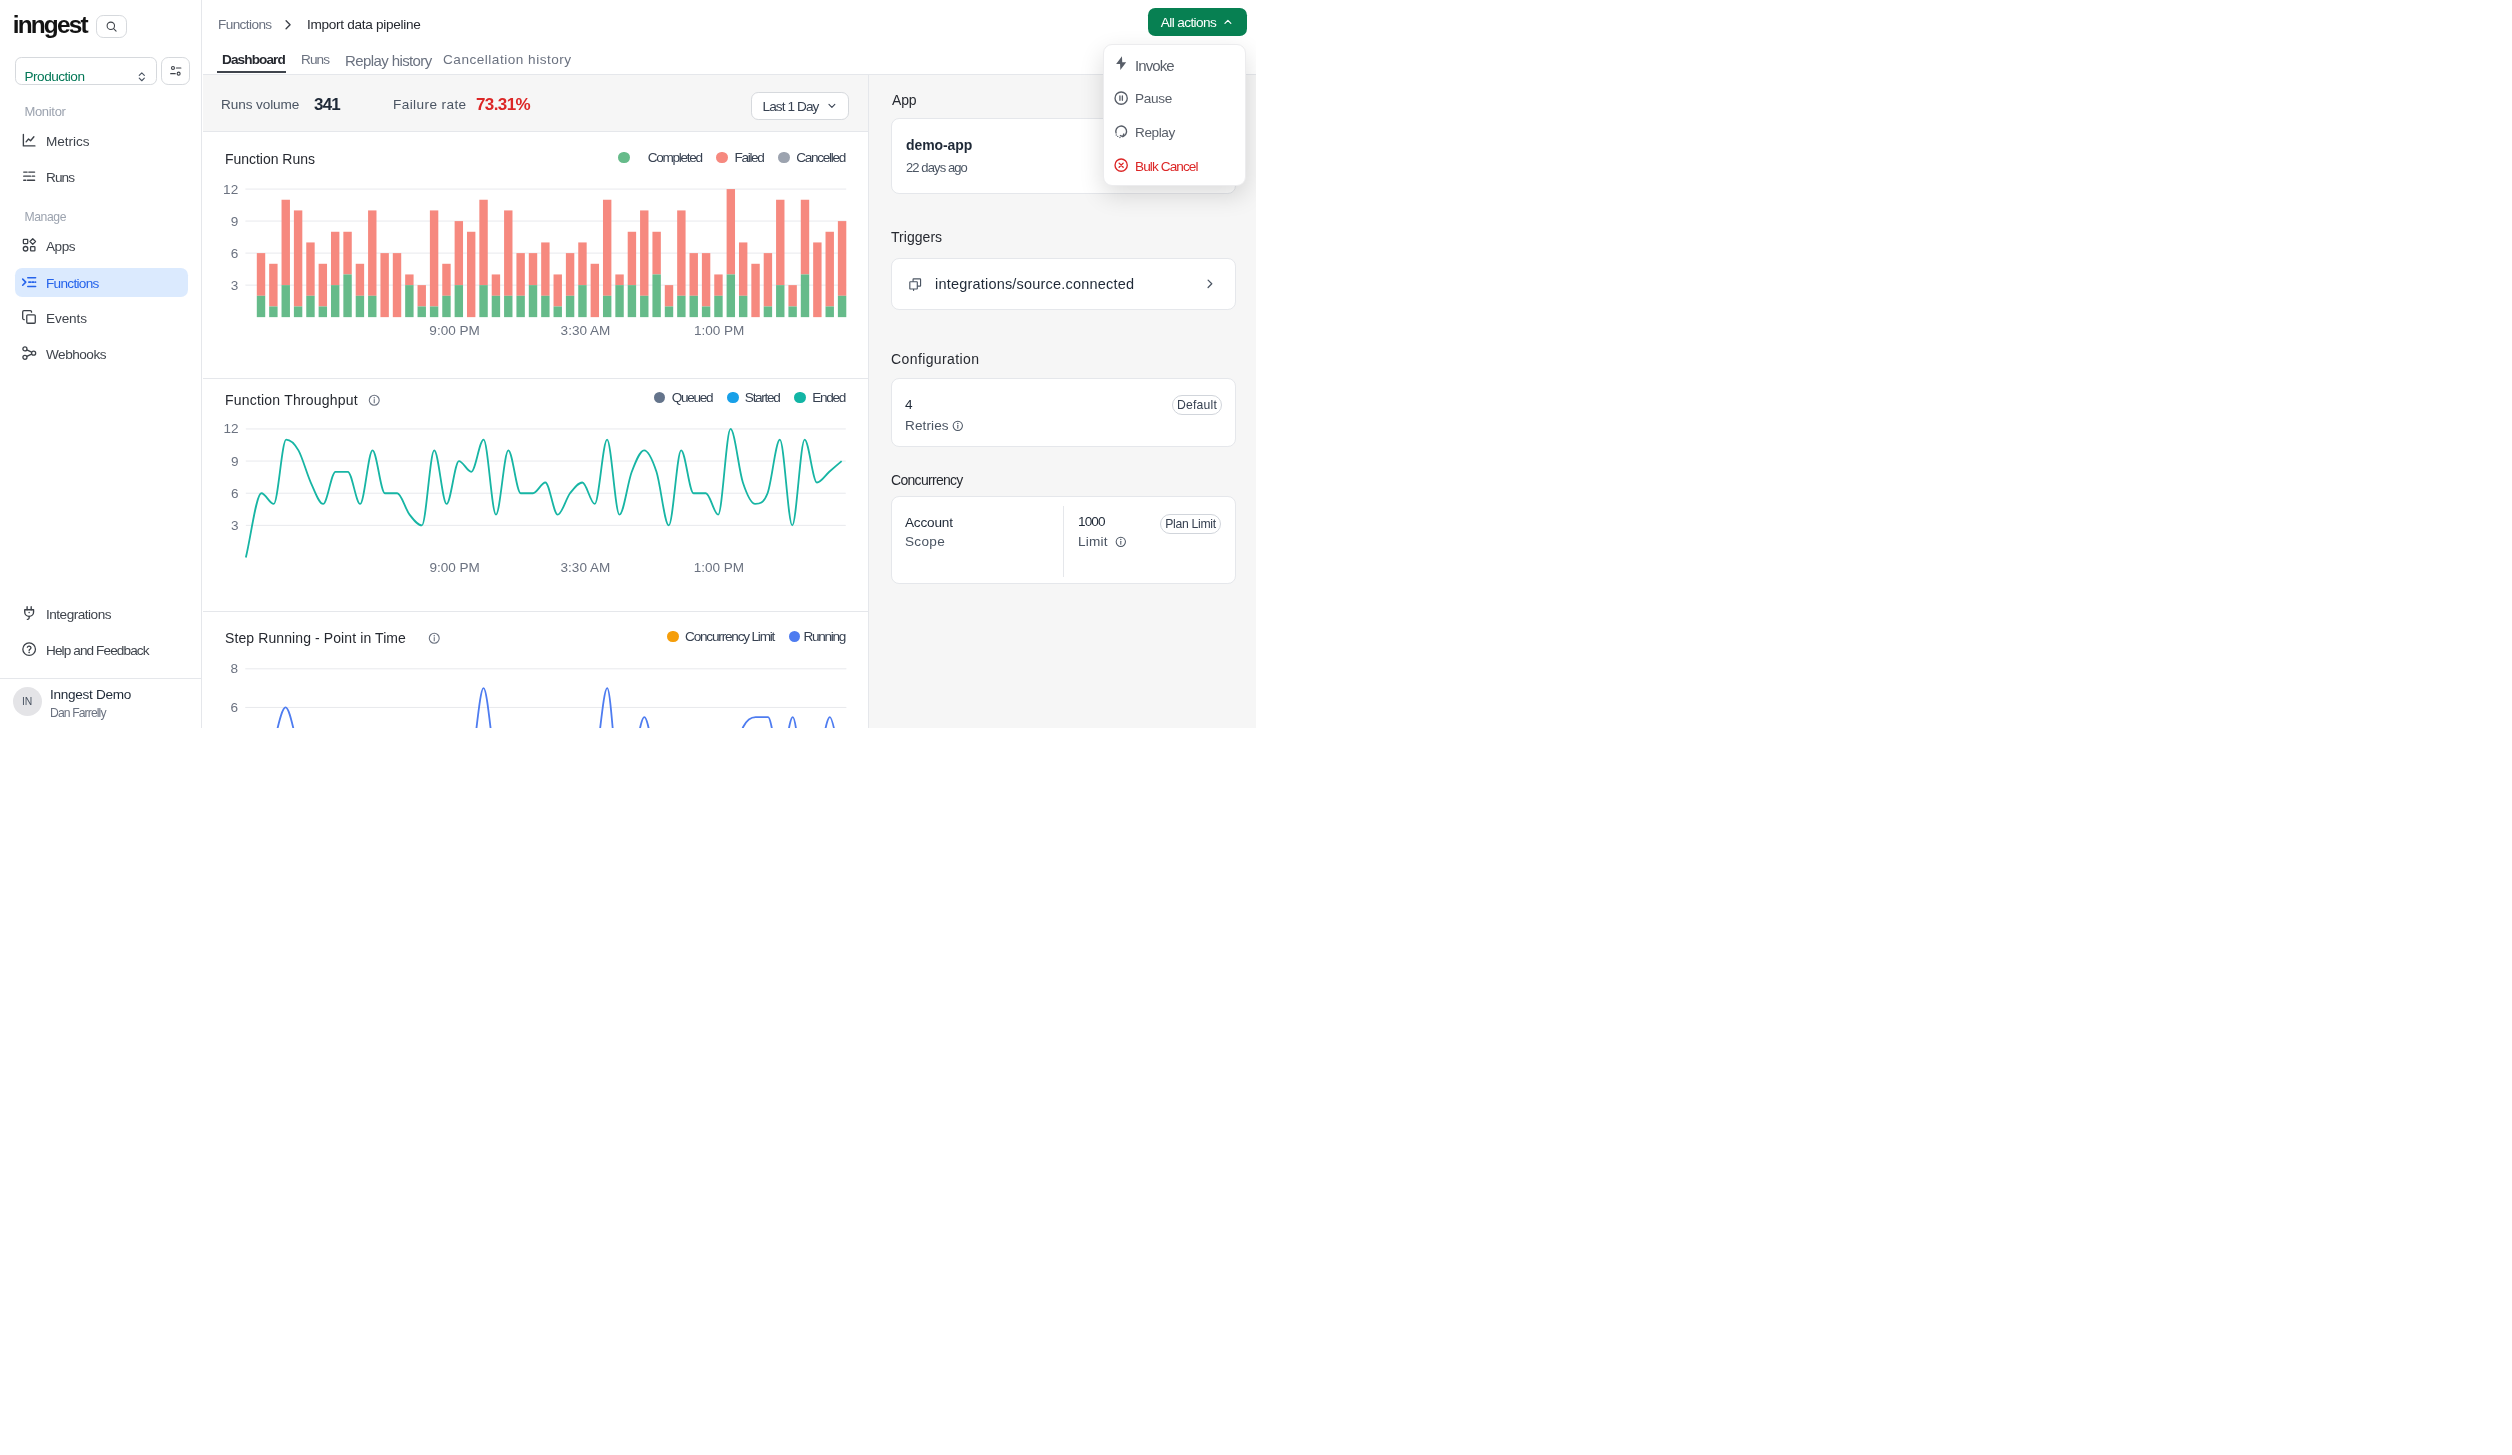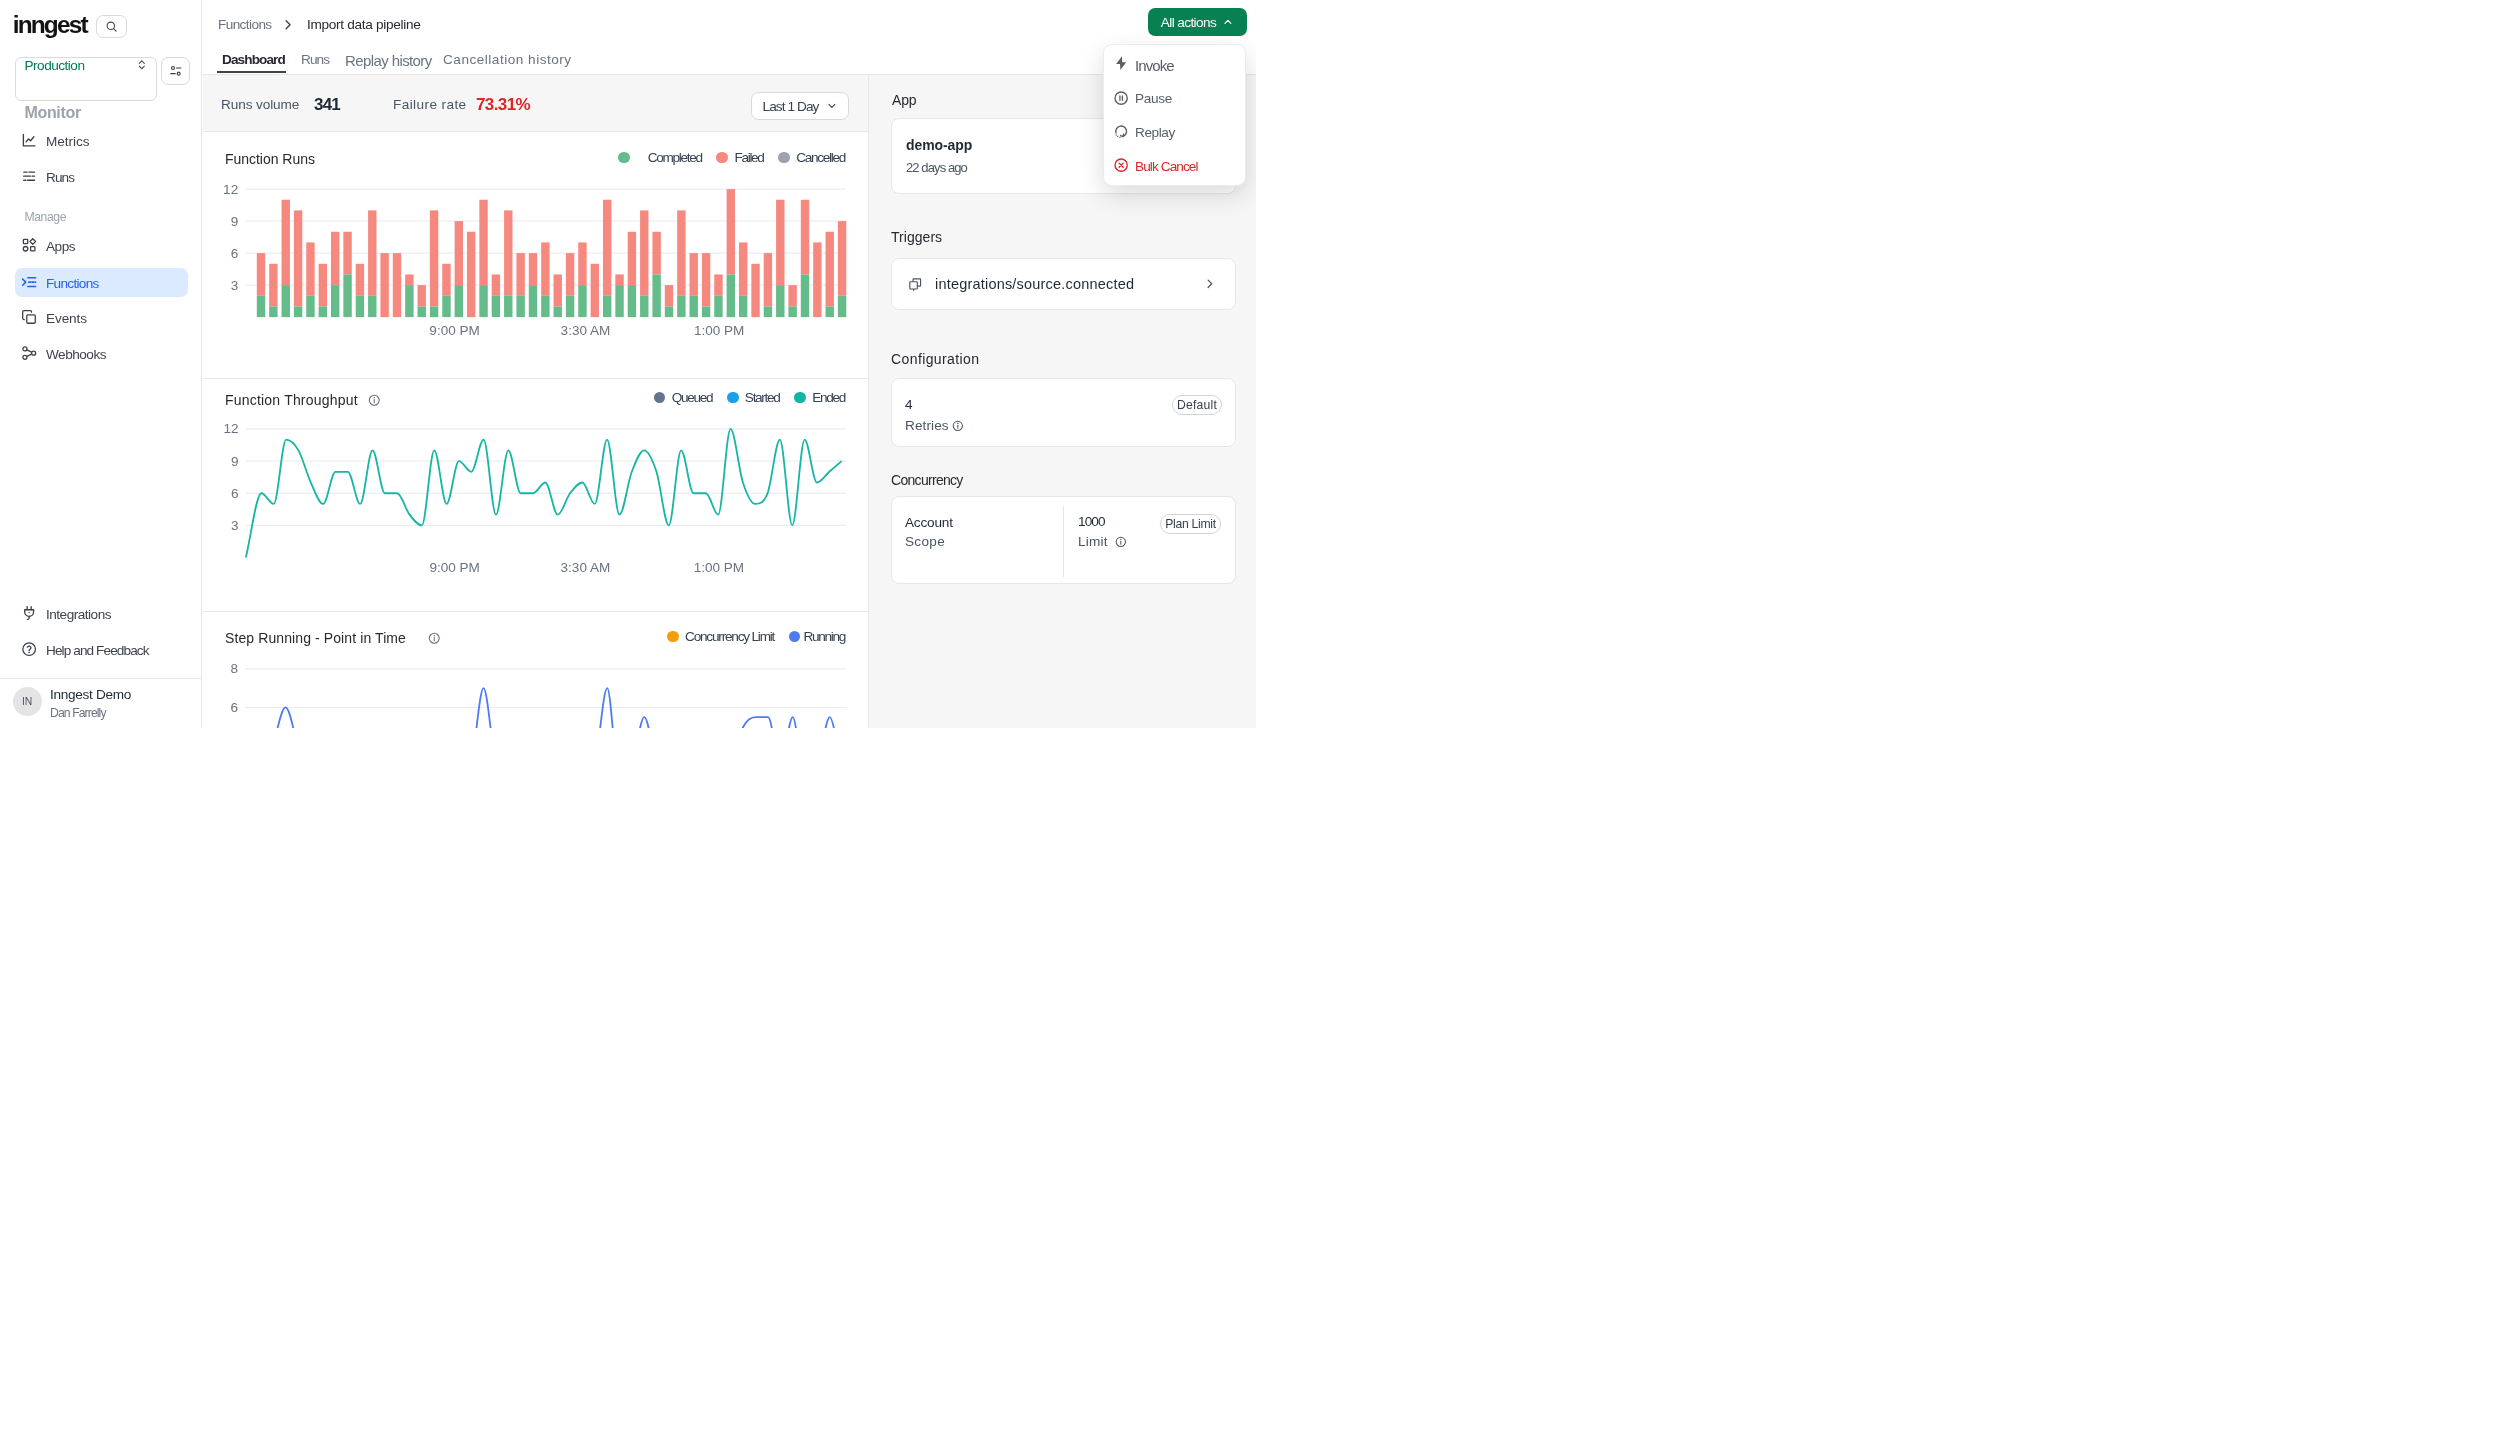--- a/index.html
+++ b/index.html
@@ -1,35 +1,35 @@
 <!DOCTYPE html>
 <html style="font-size:14.5px"><head><meta charset="utf-8"><style>*{margin:0;padding:0;box-sizing:border-box}html,body{width:1256px;height:728px;overflow:hidden;background:#fff;font-family:"Liberation Sans",sans-serif;-webkit-font-smoothing:antialiased}.abs{position:absolute}.card{position:absolute;background:#fff;border:0.9px solid #e5e7eb;border-radius:8.1px}.pill{position:absolute;border:0.9px solid #d1d5db;border-radius:903px;color:#374151;display:flex;align-items:center;justify-content:center;background:#fff}</style></head><body style="position:relative">
 <div style="position:absolute;left:0;top:0;width:202px;height:728px;background:#fff;border-right:0.9px solid #e5e7eb"></div>
 <div style="position:absolute;left:12.7px;top:11px;font-size:24.4px;font-weight:800;letter-spacing:-1.8px;color:#131313">inngest</div>
 <div style="position:absolute;left:96px;top:15.4px;width:31px;height:22.6px;border:0.9px solid #d6d9dd;border-radius:7.2px;display:flex;align-items:center;justify-content:center">
     <svg width="12.7" height="12.7" viewBox="0 0 24 24" fill="none">
       <circle cx="11" cy="11" r="7" stroke="#3c4148" stroke-width="2"></circle>
       <line x1="16.3" y1="16.3" x2="21" y2="21" stroke="#3c4148" stroke-width="2" stroke-linecap="round"></line>
     </svg>
   </div>
-<div style="position:absolute;left:15.4px;top:57px;width:142px;height:44px;border:0.9px solid #d6d9dd;border-radius:6.3px;display:flex;align-items:flex-start;padding:0 8.1px;justify-content:space-between">
+<div style="position:absolute;left:15.4px;top:57px;width:142px;height:28px;border:0.9px solid #d6d9dd;border-radius:6.3px;display:flex;align-items:flex-end;padding:0 8.1px;justify-content:space-between">
     <span style="font-size:13.6px;font-weight:500;letter-spacing:-0.5px;color:#047857;">Production</span>
     <svg width="13.6" height="13.6" viewBox="0 0 24 24" fill="none">
       <path d="M7.5 9.5 12 5l4.5 4.5M7.5 14.5 12 19l4.5-4.5" stroke="#4b5563" stroke-width="2" stroke-linejoin="round" stroke-linecap="round"></path>
     </svg>
   </div>
 <div style="position:absolute;left:161px;top:57px;width:29px;height:28px;border:0.9px solid #d6d9dd;border-radius:7.2px;display:flex;align-items:center;justify-content:center">
     <svg width="13.6" height="13.6" viewBox="0 0 24 24" fill="none">
       <circle cx="7" cy="7" r="2.6" stroke="#3c4148" stroke-width="2"></circle>
       <line x1="13" y1="7" x2="21" y2="7" stroke="#3c4148" stroke-width="2" stroke-linecap="round"></line>
       <line x1="3" y1="17" x2="11" y2="17" stroke="#3c4148" stroke-width="2" stroke-linecap="round"></line>
       <circle cx="17" cy="17" r="2.6" stroke="#3c4148" stroke-width="2"></circle>
     </svg>
   </div>
-<div style="position:absolute;left:24.4px;top:104px;white-space:pre;font-size:16px;font-weight:700;letter-spacing:-0.3px;color:#9ca3af;">Monitor</div>
+<div style="position:absolute;left:24.4px;top:104px;white-space:pre;font-size:13px;font-weight:400;letter-spacing:-0.3px;color:#9ca3af;">Monitor</div>
 <div style="position:absolute;left:24.4px;top:210px;white-space:pre;font-size:12.2px;font-weight:500;letter-spacing:-0.4px;color:#9ca3af;">Manage</div>
 <div style="position:absolute;left:21px;top:132px;width:16.3px;height:16.3px"><svg width="16.3" height="16.3" viewBox="0 0 24 24" fill="none">
       <path d="M3.5 3.5v17h17" stroke="#3c4148" stroke-width="2" stroke-linecap="round" stroke-linejoin="round"></path>
       <path d="M7.5 14.5l3.6-4.2 3 2.6 4.9-5.9" stroke="#3c4148" stroke-width="2" stroke-linecap="round" stroke-linejoin="round"></path>
     </svg></div>
 <div style="position:absolute;left:46px;top:134px;white-space:pre;font-size:13.6px;font-weight:400;letter-spacing:-0.05px;color:#3f444c;">Metrics</div>
 <div style="position:absolute;left:21px;top:168px;width:16.3px;height:16.3px"><svg width="16.3" height="16.3" viewBox="0 0 24 24" fill="none">
       <path d="M4 6h5M11.5 6H20M4 12h10M16.5 12H20M4 18h3M9.5 18H20" stroke="#3c4148" stroke-width="2" stroke-linecap="round"></path>
     </svg></div>
 <div style="position:absolute;left:46px;top:170px;white-space:pre;font-size:13.6px;font-weight:400;letter-spacing:-0.9px;color:#3f444c;">Runs</div>

